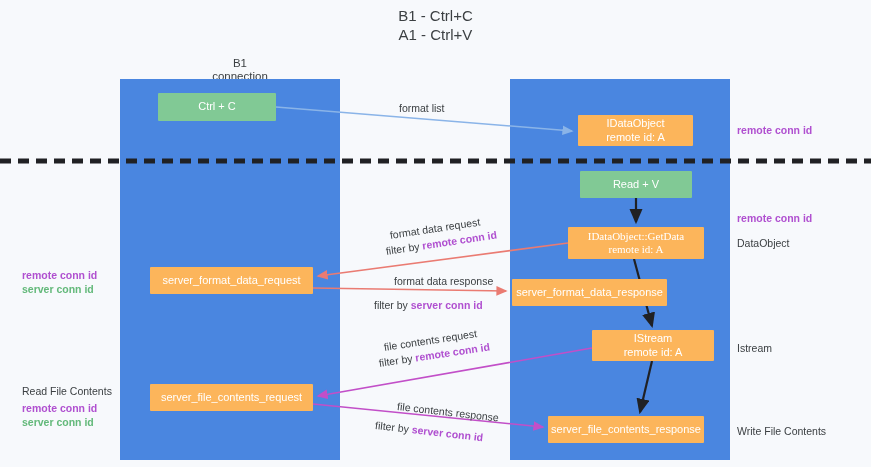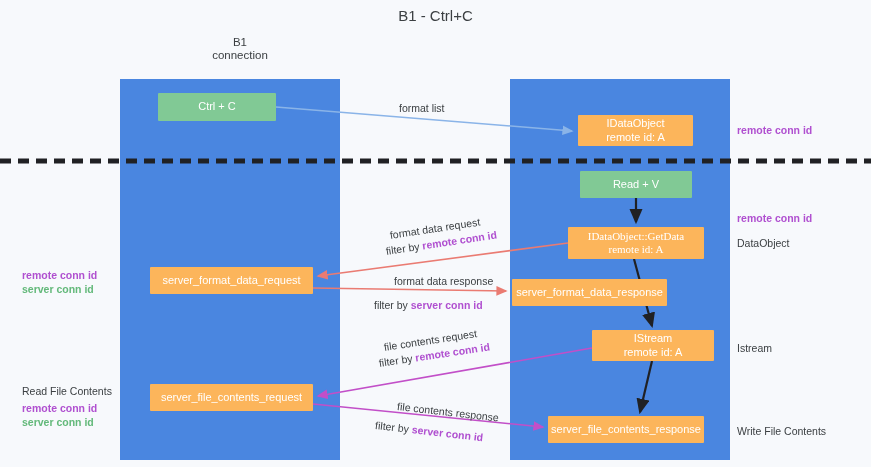--- a/index.html
+++ b/index.html
@@ -15,21 +15,21 @@
 
   .title{
     position:absolute;left:0;top:6px;width:871px;
     text-align:center;font-size:15px;color:#3c4043;line-height:19px;
   }
 
   .colhead{
     position:absolute;text-align:center;font-size:11.5px;color:#3c4043;
     line-height:13px;
   }
-  .col-b1{left:140px;top:36px;width:200px;}
+  .col-b1{left:140px;top:57px;width:200px;}
   .col-a1{left:540px;top:48px;width:200px;}
 
   .band{position:absolute;background:#4a86e0;}
   .band-b1{left:120px;top:79px;width:220px;height:381px;}
   .band-a1{left:510px;top:79px;width:220px;height:381px;}
 
   .node{
     position:absolute;border-radius:1px;
     display:flex;flex-direction:column;align-items:center;justify-content:center;
     color:#ffffff;font-size:11px;line-height:13.5px;text-align:center;
@@ -64,20 +64,21 @@
   }
   .sidelabel .purple,.sidelabel .green-t{display:block;}
 </style>
 </head>
 <body>
 
 <div class="stage">
 
   <div class="title">
     <div>B1 - Ctrl+C</div>
+    <div>A1 - Ctrl+V</div>
   </div>
 
   <div class="colhead col-b1">
     <div>B1</div>
     <div>connection</div>
   </div>
 
   <div class="band band-b1"></div>
   <div class="band band-a1"></div>
 

